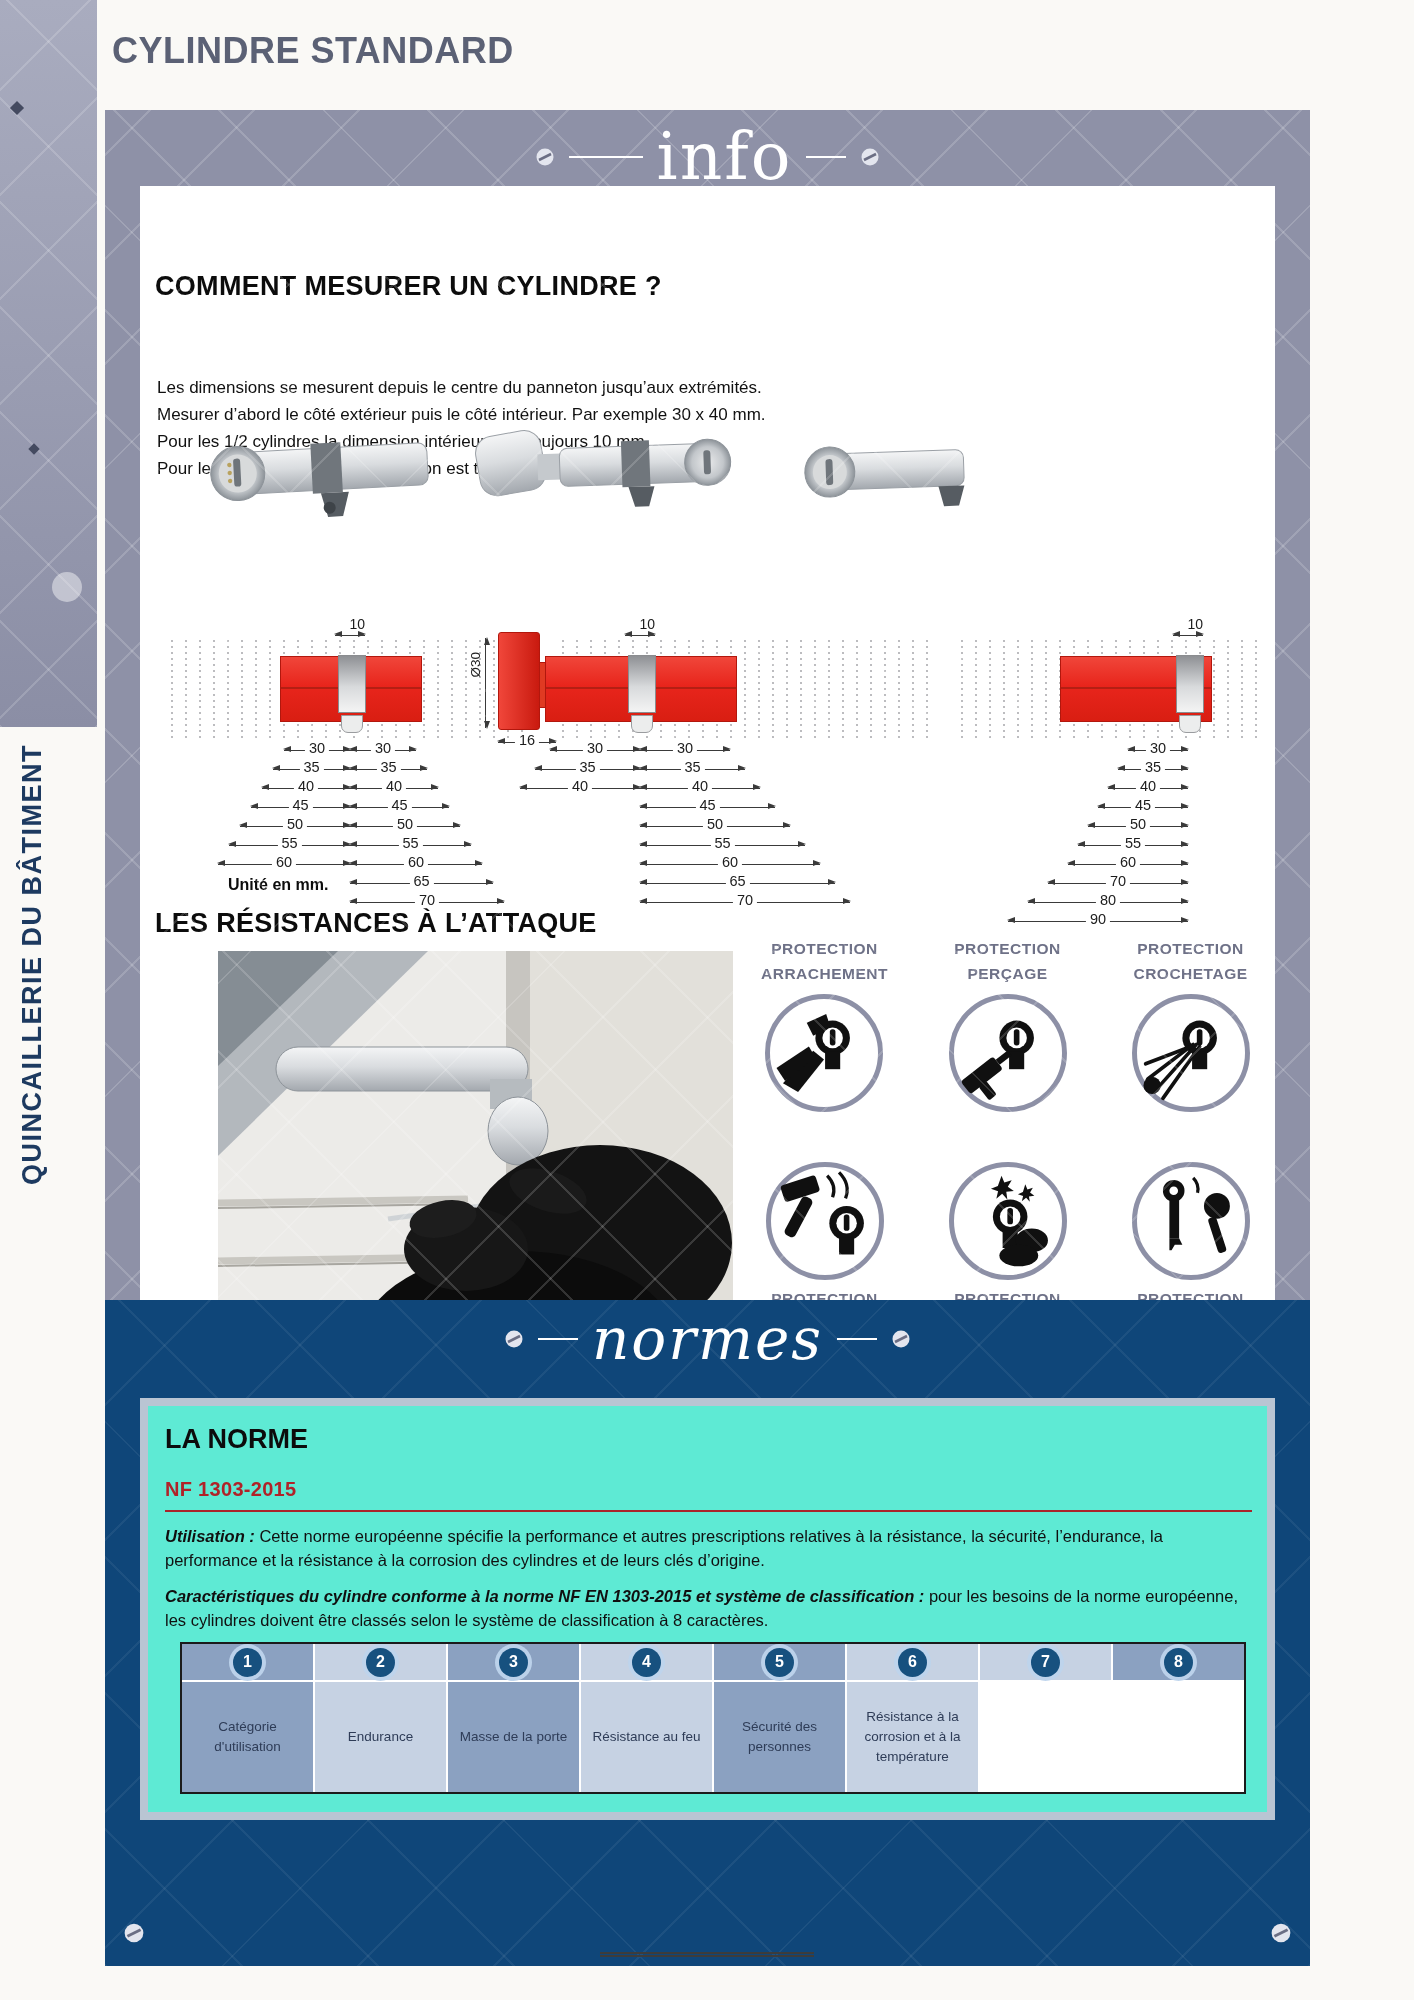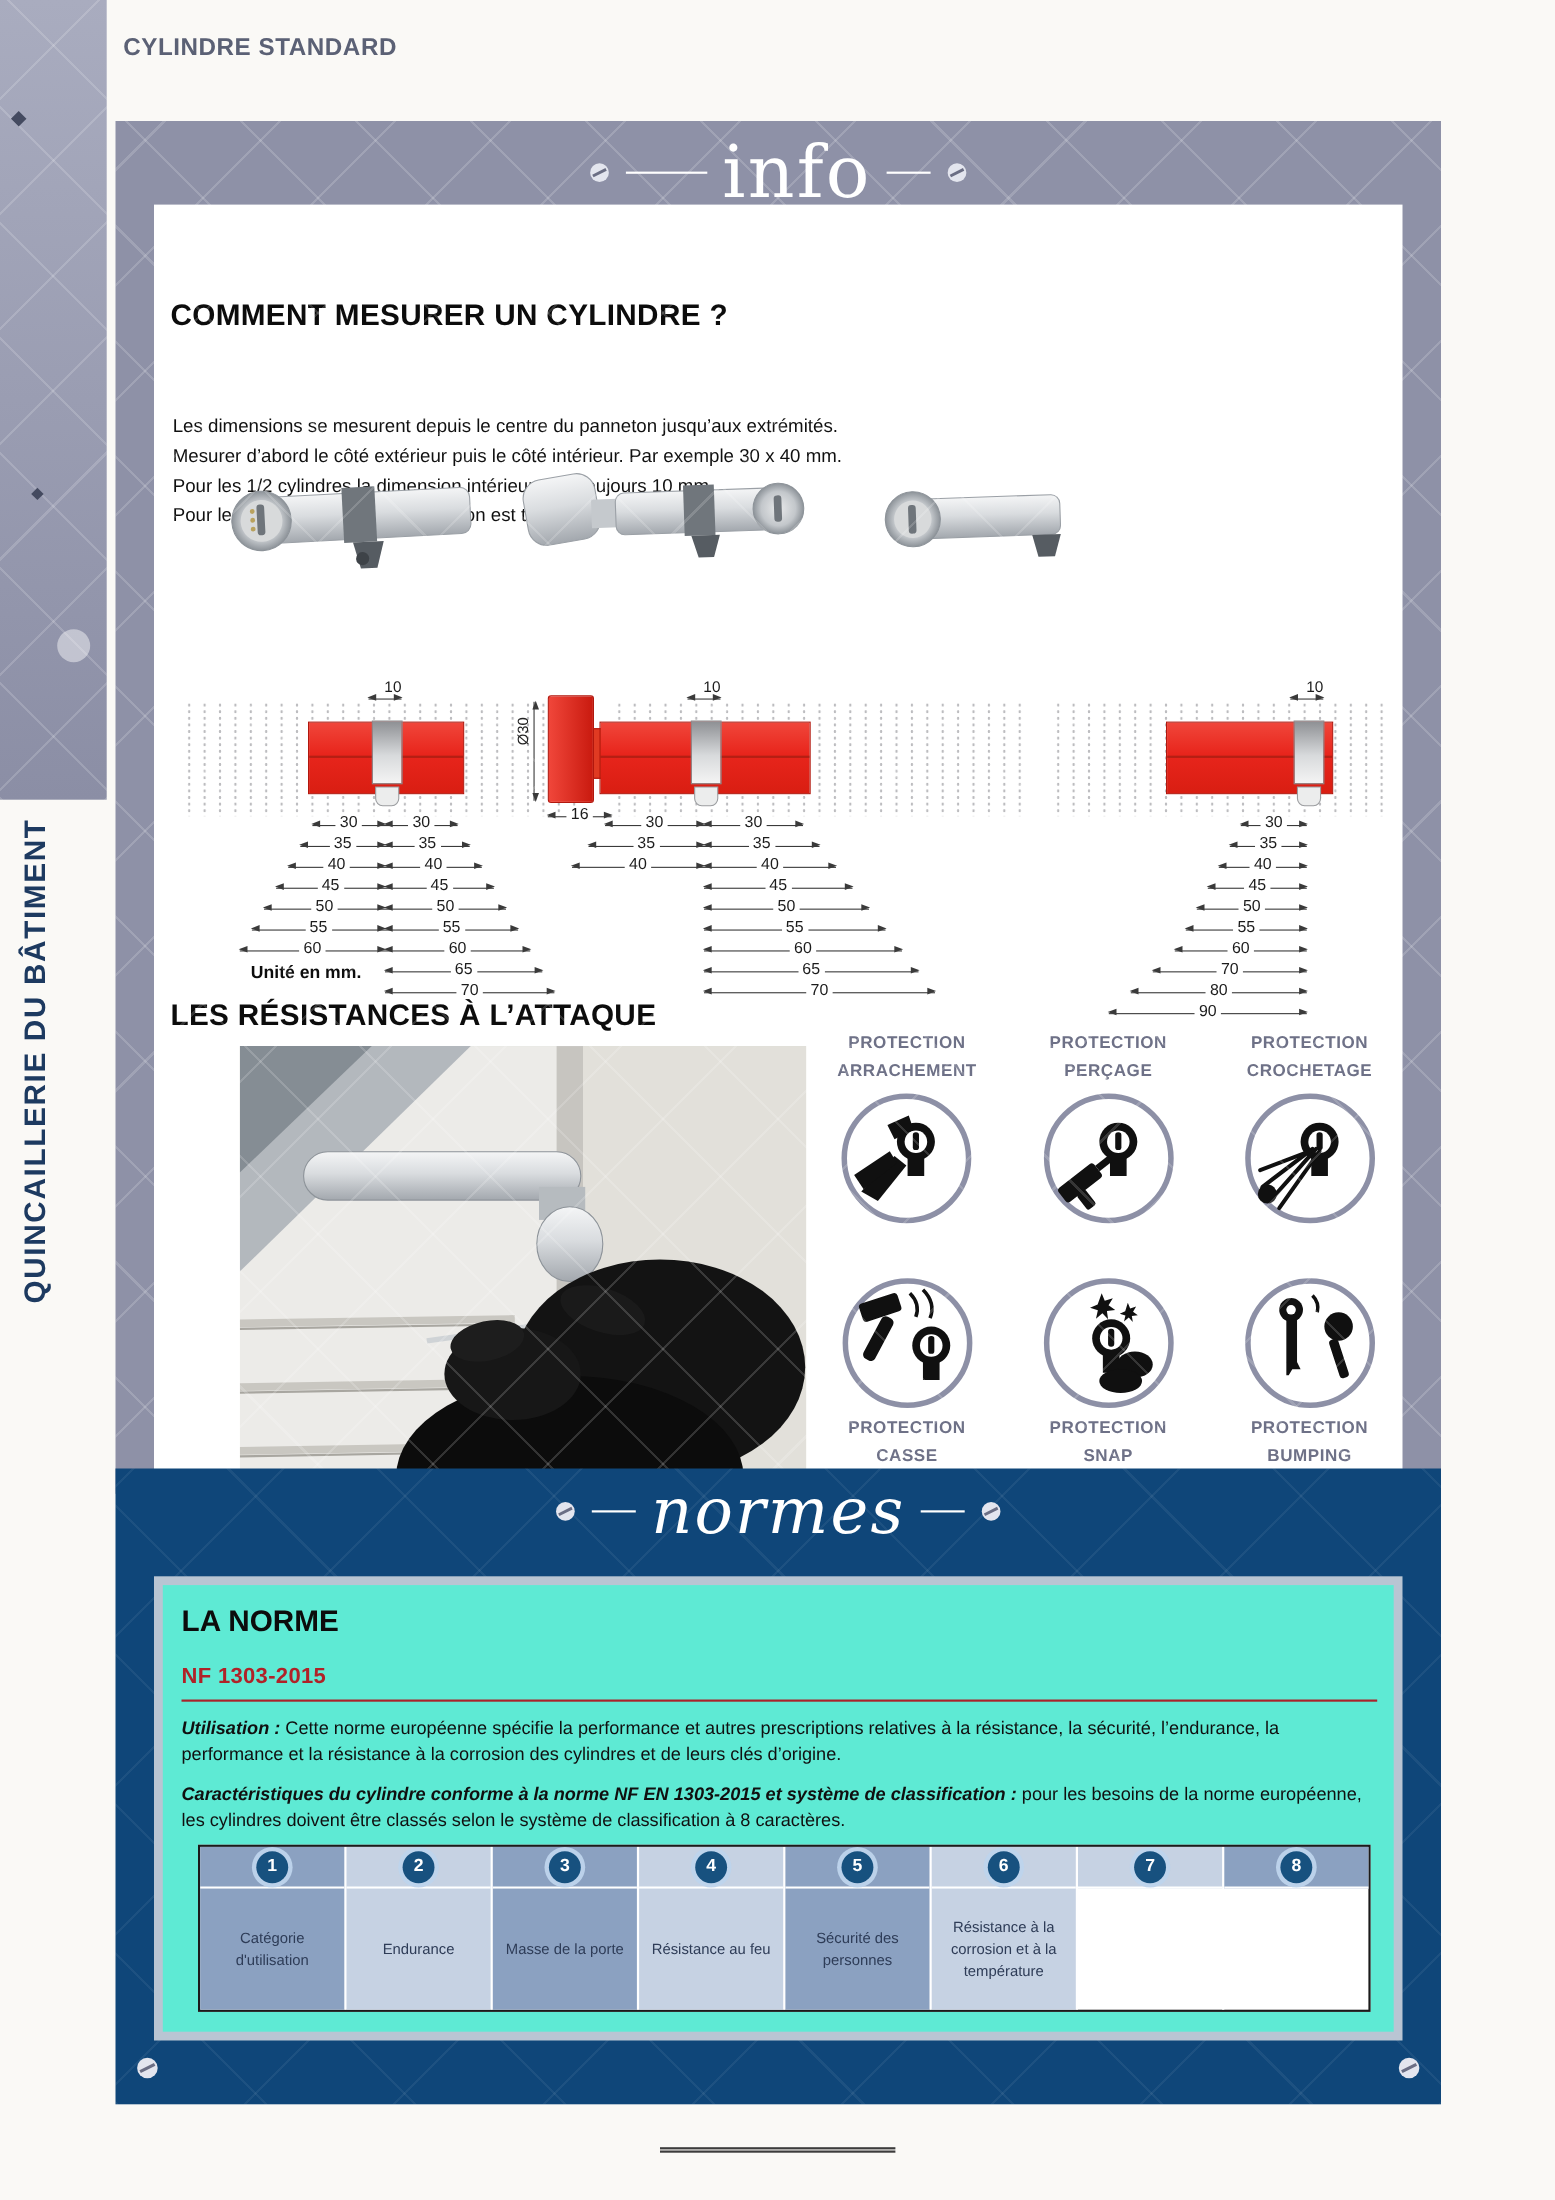--- a/index.html
+++ b/index.html
@@ -14,21 +14,21 @@
     background-image:repeating-linear-gradient(45deg,rgba(255,255,255,.16) 0 2px,transparent 2px 74px),
                      repeating-linear-gradient(-45deg,rgba(255,255,255,.16) 0 2px,transparent 2px 74px);}
   .side-dot{position:absolute;left:52px;top:572px;width:30px;height:30px;border-radius:50%;background:rgba(255,255,255,.45);}
   .mini-diamond{position:absolute;width:10px;height:10px;background:#444a60;transform:rotate(45deg);}
   .side-text{position:absolute;left:10px;top:645px;height:640px;width:44px;
     writing-mode:vertical-rl;transform:rotate(180deg);
     font-size:27px;font-weight:bold;letter-spacing:1.5px;color:#1d3a60;
     display:flex;align-items:center;justify-content:center;}
 
   
-  .page-title{position:absolute;left:112px;top:30px;font-size:22px;font-weight:900;color:#5b6175;letter-spacing:.5px;text-align:right;}
+  .page-title{position:absolute;left:112px;top:30px;font-size:36px;font-weight:900;color:#5b6175;letter-spacing:.5px;text-align:right;}
 
   
   .info-panel{position:absolute;left:105px;top:110px;width:1205px;height:1248px;background:#8e91a7;}
   .badge-row{position:absolute;left:0;right:0;display:flex;align-items:center;justify-content:center;gap:14px;}
   .info-badge-row{top:14px;}
   .badge-text{font-family:"DejaVu Serif",serif;font-weight:400;color:#fff;font-size:66px;line-height:1;letter-spacing:2px;}
   .badge-text.script{font-style:italic;font-size:58px;}
   .deco-dash{width:74px;height:2.5px;background:#fff;}
   .deco-dash.short{width:40px;}
   .screw{width:20px;height:20px;}
@@ -76,21 +76,21 @@
 
   
   #attack-photo{position:absolute;left:78px;top:765px;}
   #prot-grid{position:absolute;left:600px;top:748px;width:535px;display:grid;grid-template-columns:repeat(3,1fr);row-gap:42px;column-gap:14px;justify-items:center;}
   .prot-card{display:flex;flex-direction:column;align-items:center;}
   .prot-label{font-weight:bold;color:#6e7187;font-size:15.5px;text-align:center;line-height:1.6;letter-spacing:.5px;white-space:pre-line;height:56px;display:flex;align-items:center;justify-content:center;}
   .prot-circle{width:118px;height:118px;border:5px solid #8d90a6;border-radius:50%;background:#fff;box-sizing:border-box;margin:4px 0;}
   .prot-circle svg{width:100%;height:100%;}
 
   
-  .normes-panel{position:absolute;left:105px;top:1335px;width:1205px;height:578px;background:#0f4679;}
+  .normes-panel{position:absolute;left:105px;top:1300px;width:1205px;height:666px;background:#0f4679;}
   .normes-panel .diamonds-dark::after{content:'';position:absolute;inset:0;
     background-image:repeating-linear-gradient(45deg,rgba(255,255,255,.06) 0 2px,transparent 2px 96px),
                      repeating-linear-gradient(-45deg,rgba(255,255,255,.06) 0 2px,transparent 2px 96px);}
   .normes-badge-row{top:10px;}
   .normes-frame{position:absolute;left:35px;top:98px;width:1135px;height:422px;background:#b9c5d3;}
   .normes-card{position:absolute;left:8px;top:8px;width:1119px;height:406px;background:#5eead4;}
   #norm-title{left:17px;top:18px;position:absolute;font-size:27px;font-weight:900;color:#0c0c0c;}
   .nf-code{position:absolute;left:17px;top:72px;font-size:20px;font-weight:900;color:#b02228;letter-spacing:.3px;}
   .nf-rule{position:absolute;left:17px;top:104px;width:1087px;border-top:2.5px solid #a9242b;}
   .norm-para{position:absolute;left:17px;width:1087px;font-size:16.5px;color:#101010;line-height:24px;}

